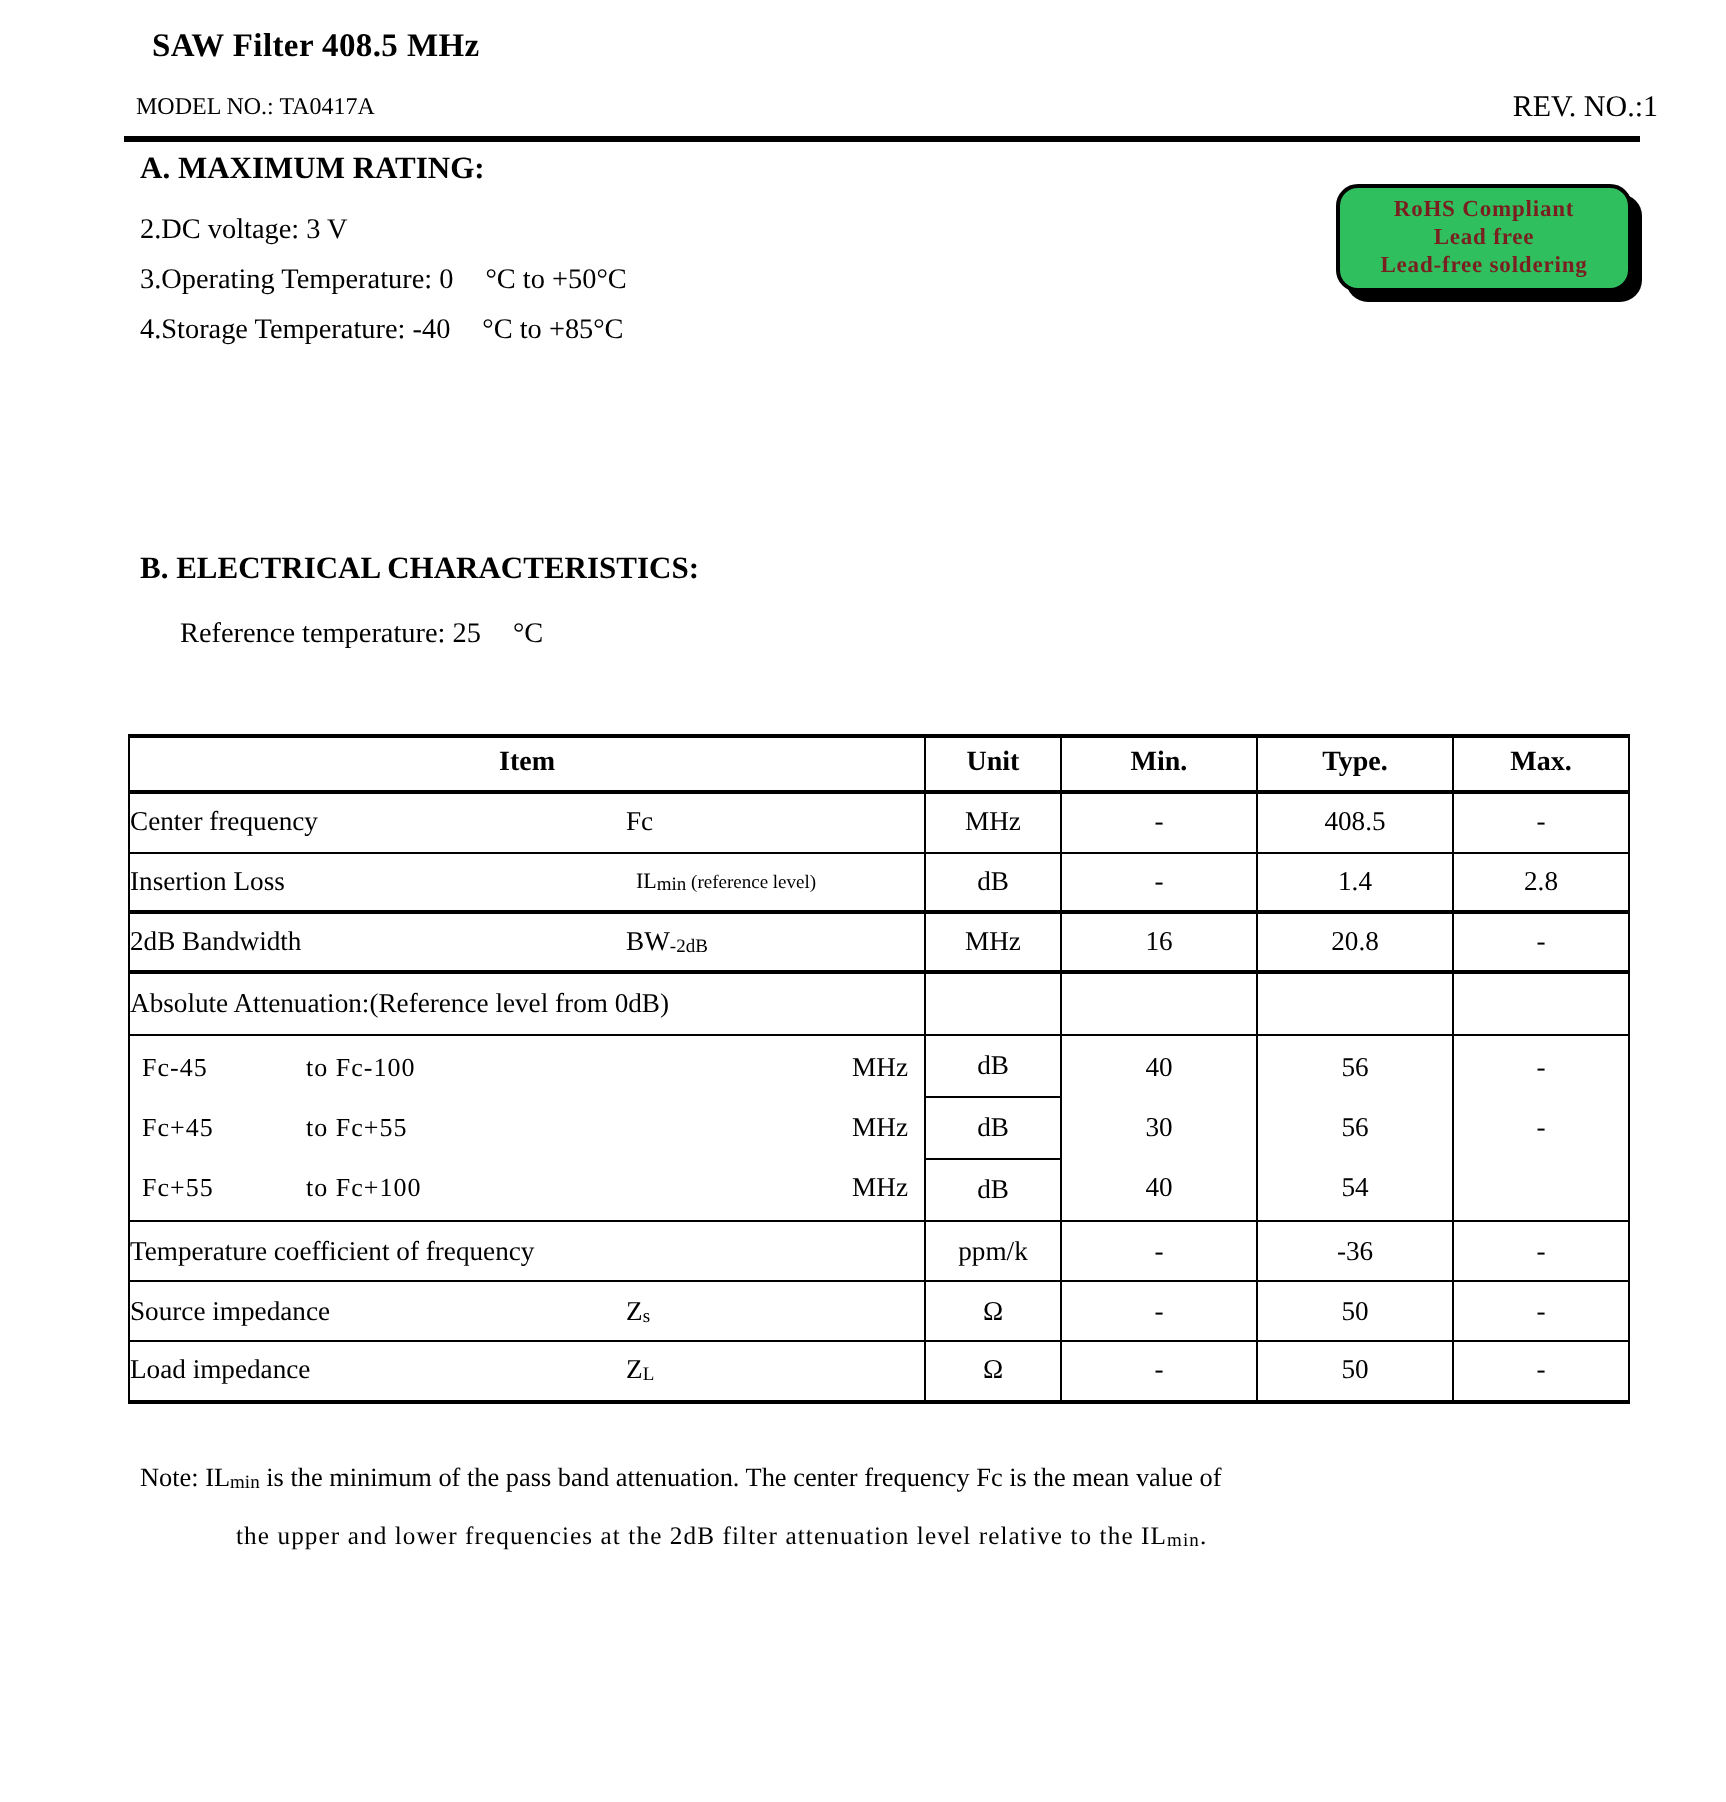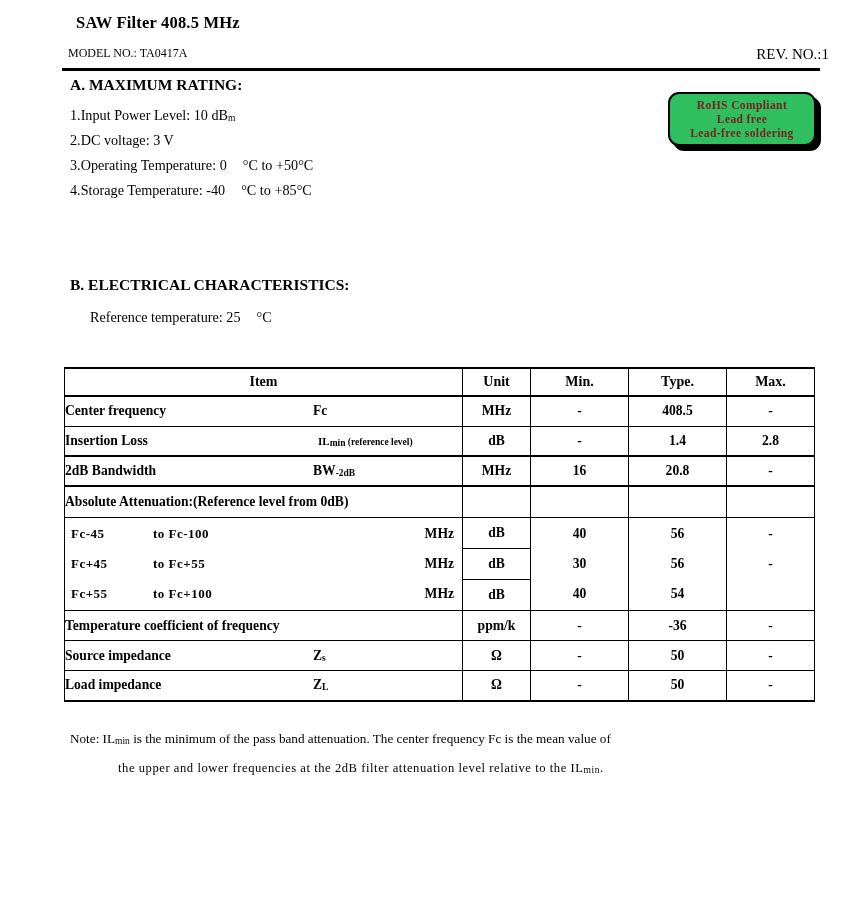--- a/index.html
+++ b/index.html
@@ -117,21 +117,21 @@
     left: 64px; top: 367px;
     width: 750px;
     border-collapse: collapse;
     font-size: 13.6px;
     table-layout: fixed;
   }
   .spec-table td, .spec-table th {
     border: 1px solid #000;
     padding: 0;
     vertical-align: middle;
-    font-weight: bold;
+    font-weight: normal;
   }
   .col-item  { width: 398px; }
   .col-unit  { width: 68px; }
   .col-min   { width: 98px; }
   .col-typ   { width: 98px; }
   .col-max   { width: 88px; }
 
   .hdr td {
     text-align: center;
     font-weight: bold;
@@ -240,21 +240,20 @@
     <span>TA0417A</span>
   </div>
 
   <div class="rev-line">REV. NO.:1</div>
 
   <div class="thick-rule"></div>
 
   <div class="section-a-title">A. MAXIMUM RATING:</div>
 
   <div class="rating-list">
-    <div class="rating-item"><span>1.</span><span>Input Power Level:</span> <span><span>10 dB</span><sub class="sm">m</sub></span></div>
 
     <div class="rating-item"><span>2.</span><span>DC voltage:</span> <span>3 V</span></div>
 
     <div class="rating-item"><span>3.</span><span>Operating Temperature:</span> <span>0</span><span class="deg-gap"></span><span>°C to +50°C</span></div>
 
     <div class="rating-item"><span>4.</span><span>Storage Temperature:</span> <span>-40</span><span class="deg-gap"></span><span>°C to +85°C</span></div>
   </div>
 
   <div class="rohs-wrap">
     <div class="rohs-shadow"></div>

